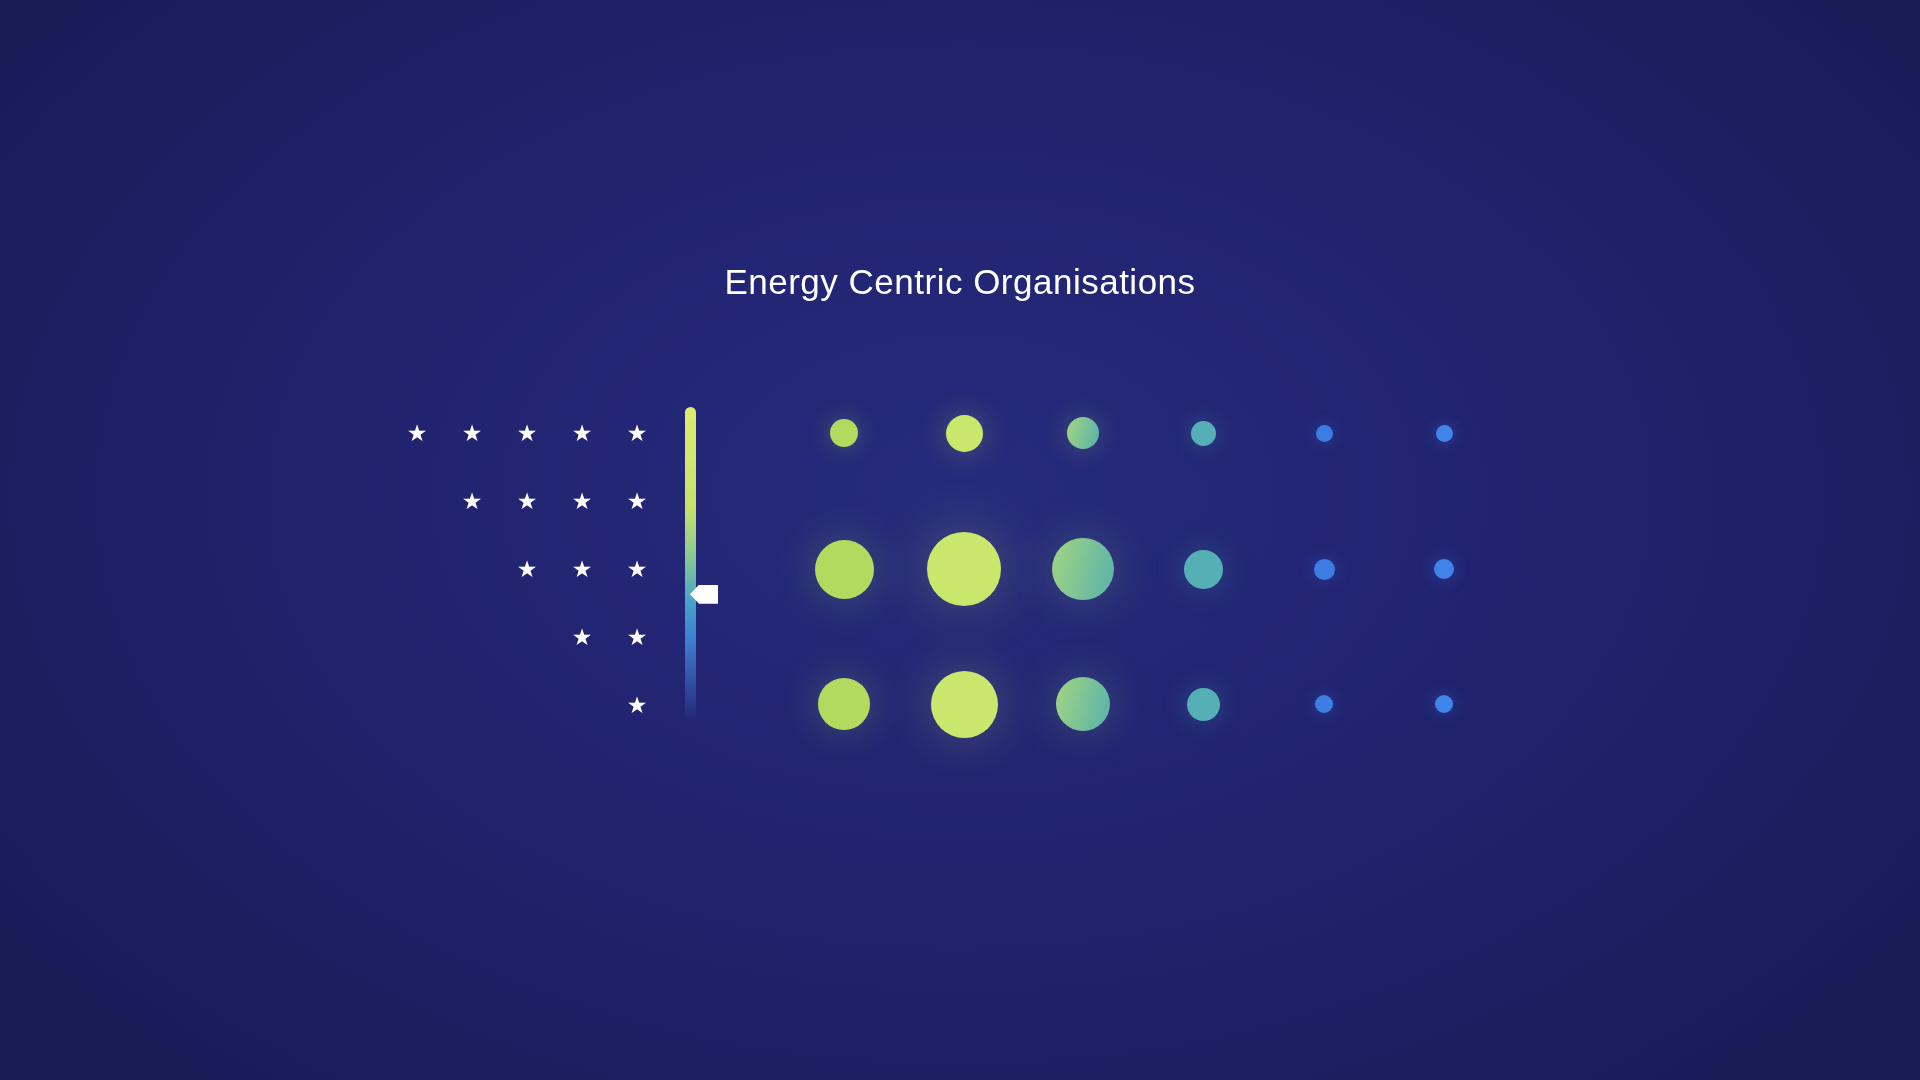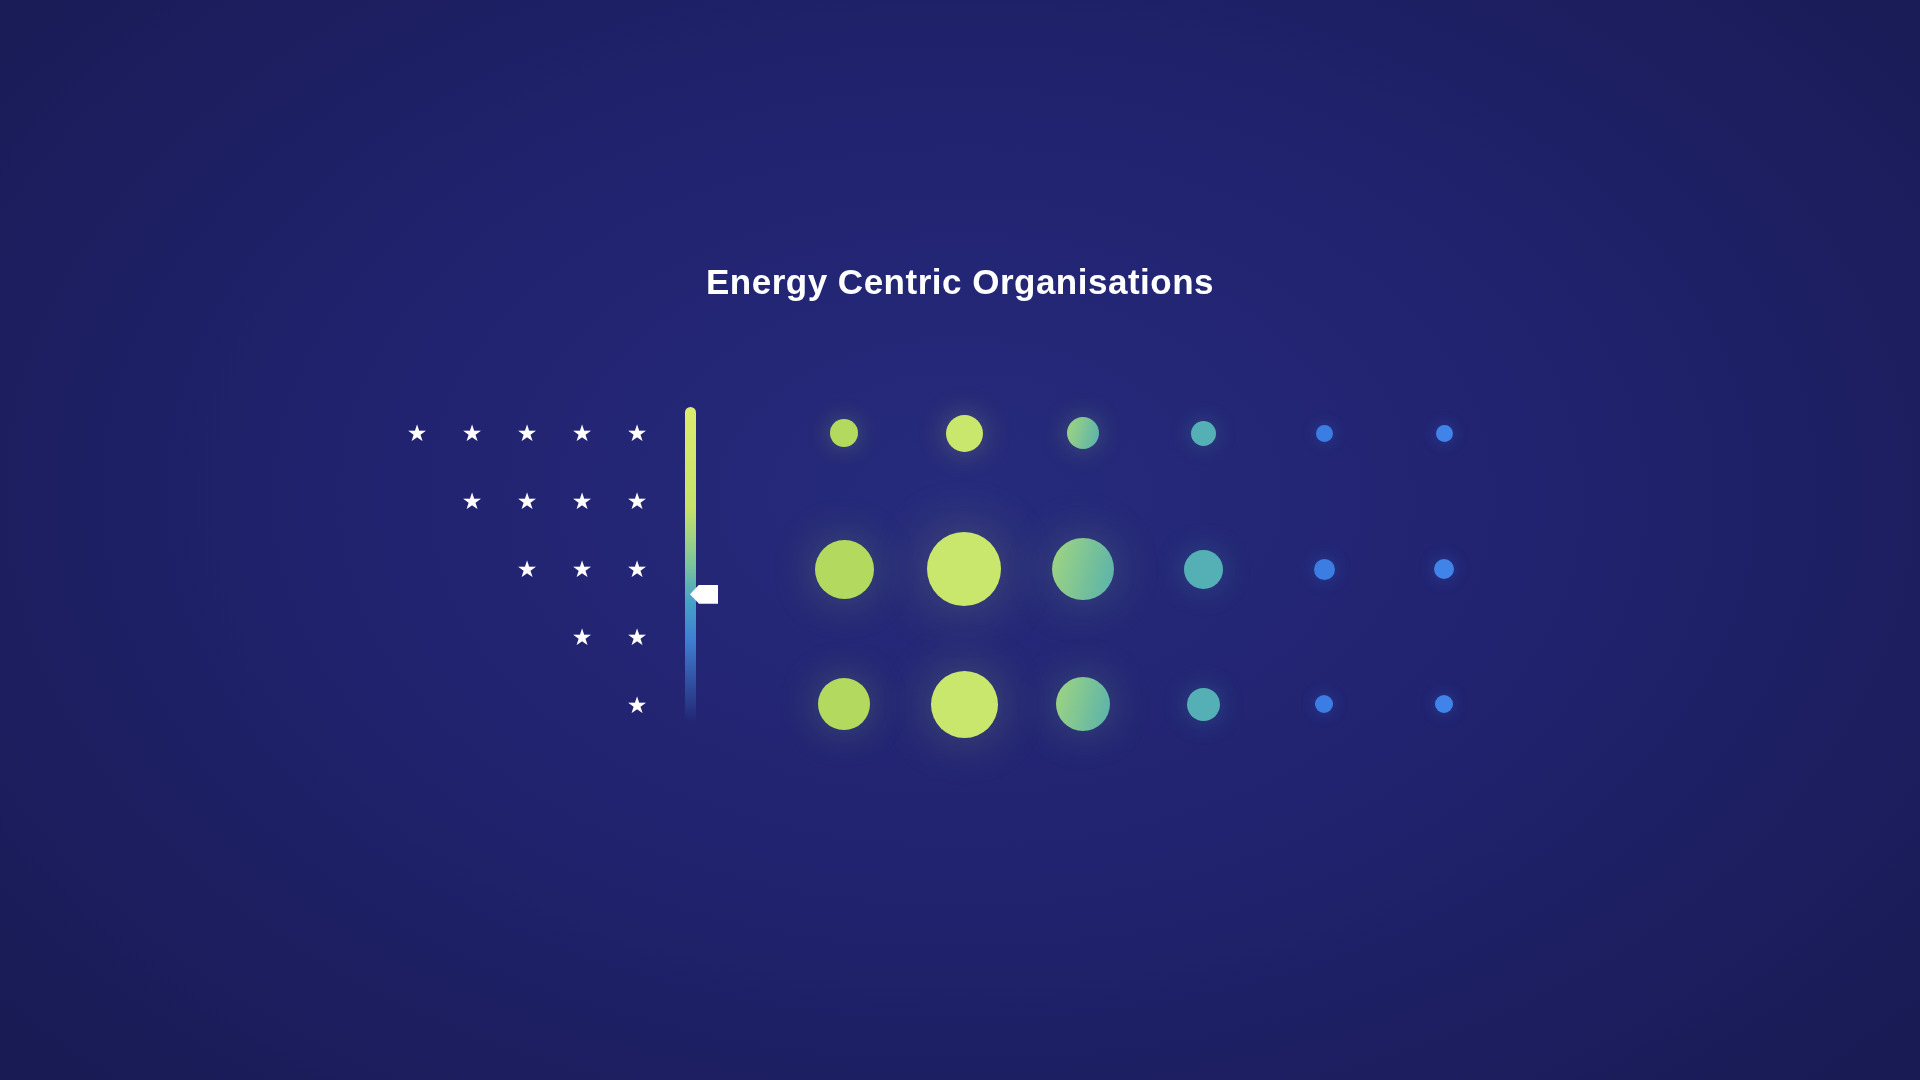--- a/index.html
+++ b/index.html
@@ -12,21 +12,21 @@
   }
   .stage { position: absolute; inset: 0; }
   .page-title {
     position: absolute;
     top: 262px;
     left: 0;
     width: 100%;
     text-align: center;
     color: #ffffff;
     font-size: 35px;
-    font-weight: 700;
+    font-weight: 400;
     letter-spacing: 0.5px;
   }
   .star {
     position: absolute;
     transform: translate(-50%, -50%);
     font-family: "DejaVu Sans", sans-serif;
     font-size: 23px;
     line-height: 1;
   }
   .bubble {

